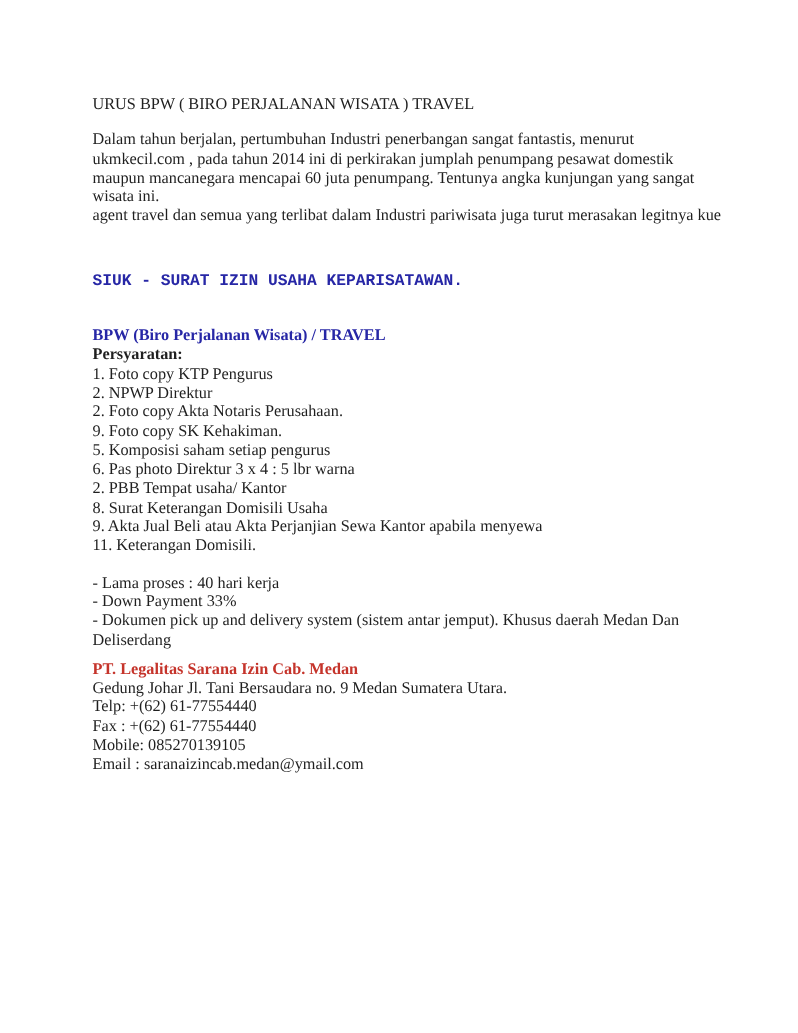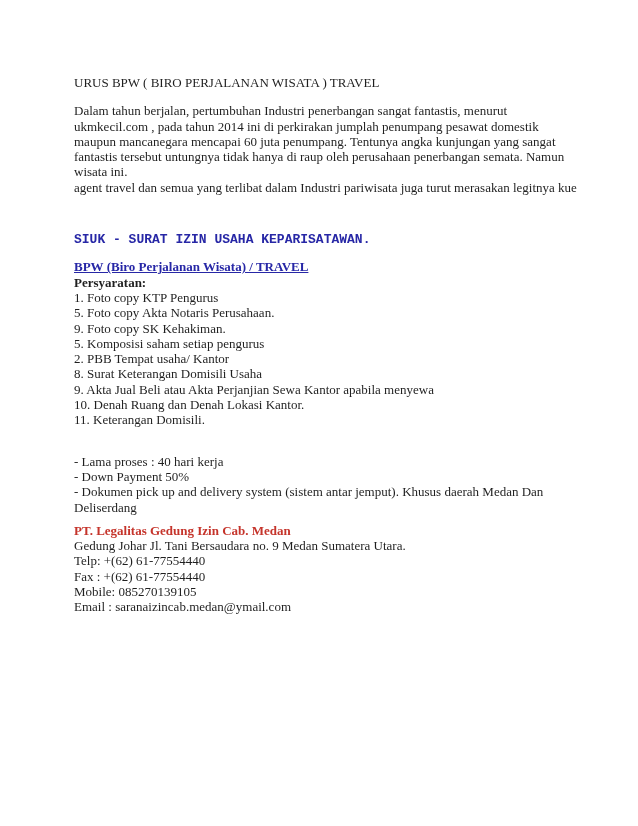--- a/index.html
+++ b/index.html
@@ -36,31 +36,30 @@
   .heading-blue {
     color: var(--heading-blue, #2727a6);
     font-weight: bold;
     white-space: nowrap;
   }
   .heading-siuk {
     margin-top: 37px;
     font-family: Liberation Mono, monospace;
   }
   .heading-bpw {
-    margin-top: 12px;
-    text-decoration: underline;
+    margin-top: 28px;
   }
   .requirements {
   }
   .requirements-heading {
     font-weight: bold;
     white-space: nowrap;
   }
   .terms {
-    margin-top: 26px;
+    margin-top: 14px;
   }
   .company {
     margin-top: 8px;
   }
   .company-name {
     color: var(--heading-red, #c5342b);
     font-weight: bold;
     white-space: nowrap;
   }
 </style>
@@ -69,53 +68,53 @@
 
 <div class="page" style="--heading-blue: #2727a6; --heading-red: #c5342b; --body-text: #1f1f1f; --page-bg: #ffffff;">
   <div class="content">
 
     <div class="doc-title">URUS BPW ( BIRO PERJALANAN WISATA ) TRAVEL</div>
 
     <div class="intro">
         <div class="line">Dalam tahun berjalan, pertumbuhan Industri penerbangan sangat fantastis, menurut</div>
         <div class="line">ukmkecil.com , pada tahun 2014 ini di perkirakan jumplah penumpang pesawat domestik</div>
         <div class="line">maupun mancanegara mencapai 60 juta penumpang. Tentunya angka kunjungan yang sangat</div>
-        <div class="line">fantastis tersebut untungnya tidak hanya di raup oleh perusahaan penerbangan semata. Namun</div>
         <div class="line">wisata ini.</div>
         <div class="line">agent travel dan semua yang terlibat dalam Industri pariwisata juga turut merasakan legitnya kue</div>
       </div>
 
     <div class="heading-blue heading-siuk">SIUK - SURAT IZIN USAHA KEPARISATAWAN.</div>
 
     <div class="heading-blue heading-bpw">BPW (Biro Perjalanan Wisata) / TRAVEL</div>
 
     <div class="requirements">
       <div class="requirements-heading">Persyaratan:</div>
       <div>
           <div class="line">1. Foto copy KTP Pengurus</div>
-          <div class="line">5. Foto copy Akta Notaris Perusahaan.</div>
+          <div class="line">2. NPWP Direktur</div>
+          <div class="line">2. Foto copy Akta Notaris Perusahaan.</div>
           <div class="line">9. Foto copy SK Kehakiman.</div>
           <div class="line">5. Komposisi saham setiap pengurus</div>
+          <div class="line">6. Pas photo Direktur 3 x 4 : 5 lbr warna</div>
           <div class="line">2. PBB Tempat usaha/ Kantor</div>
           <div class="line">8. Surat Keterangan Domisili Usaha</div>
           <div class="line">9. Akta Jual Beli atau Akta Perjanjian Sewa Kantor apabila menyewa</div>
-          <div class="line">10. Denah Ruang dan Denah Lokasi Kantor.</div>
           <div class="line">11. Keterangan Domisili.</div>
         </div>
     </div>
 
     <div class="terms">
         <div class="line">- Lama proses : 40 hari kerja</div>
-        <div class="line">- Down Payment 50%</div>
+        <div class="line">- Down Payment 33%</div>
         <div class="line">- Dokumen pick up and delivery system (sistem antar jemput). Khusus daerah Medan Dan</div>
         <div class="line">Deliserdang</div>
       </div>
 
     <div class="company">
-      <div class="company-name">PT. Legalitas Gedung Izin Cab. Medan</div>
+      <div class="company-name">PT. Legalitas Sarana Izin Cab. Medan</div>
       <div class="line">Gedung Johar Jl. Tani Bersaudara no. 9 Medan Sumatera Utara.</div>
       <div class="line">Telp: +(62) 61-77554440</div>
       <div class="line">Fax : +(62) 61-77554440</div>
       <div class="line">Mobile: 085270139105</div>
       <div class="line">Email : saranaizincab.medan@ymail.com</div>
     </div>
 
   </div>
 </div>
 

